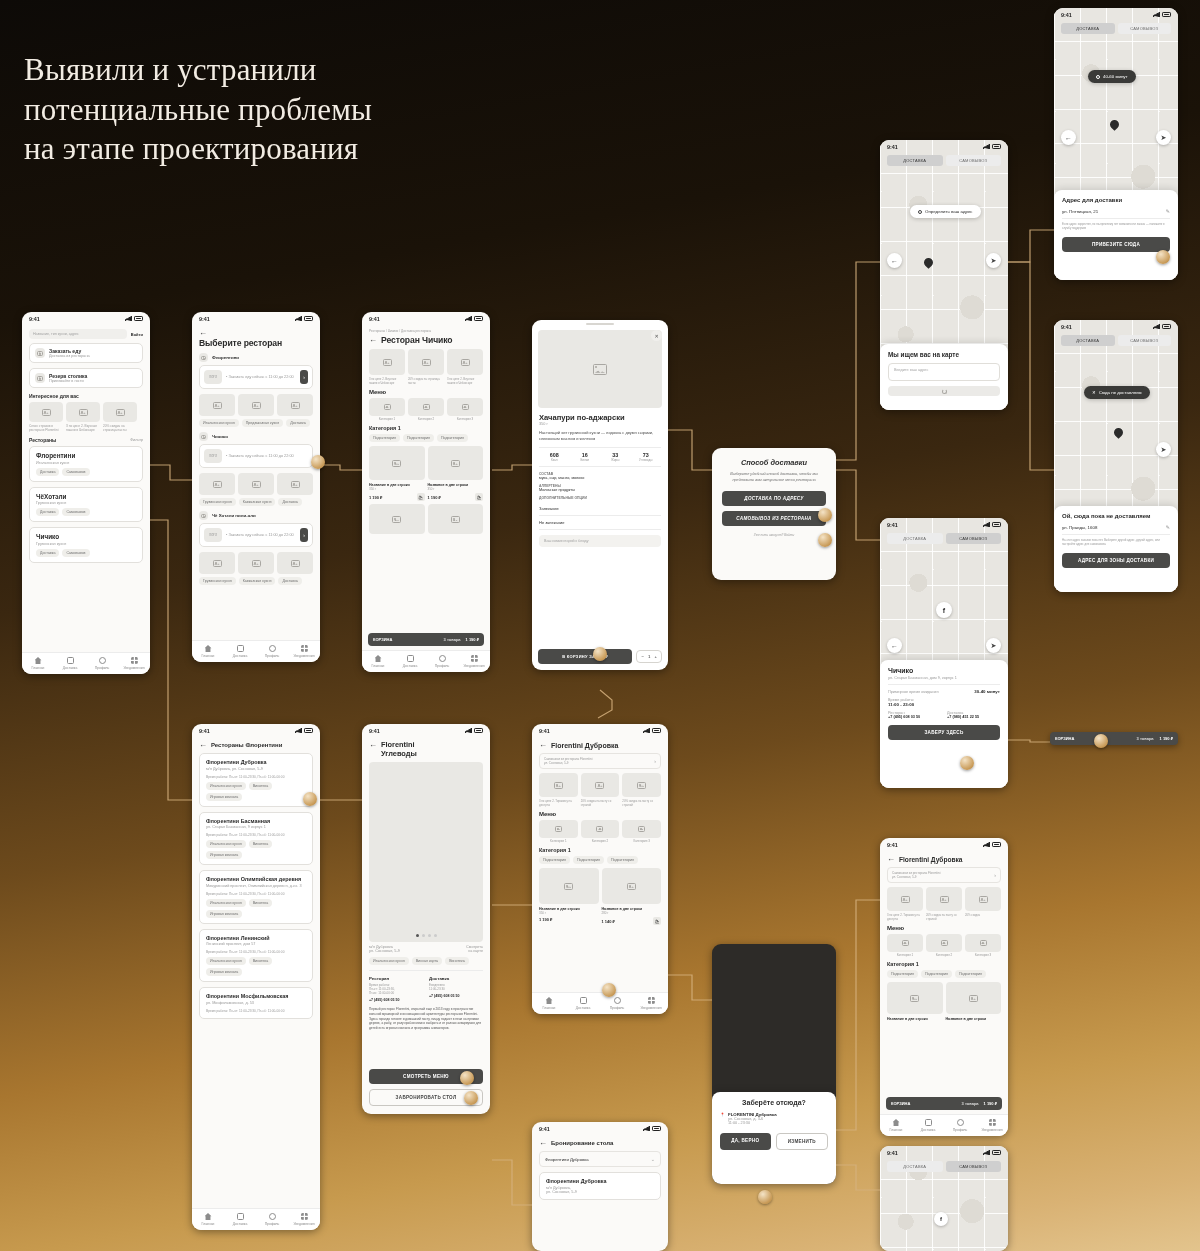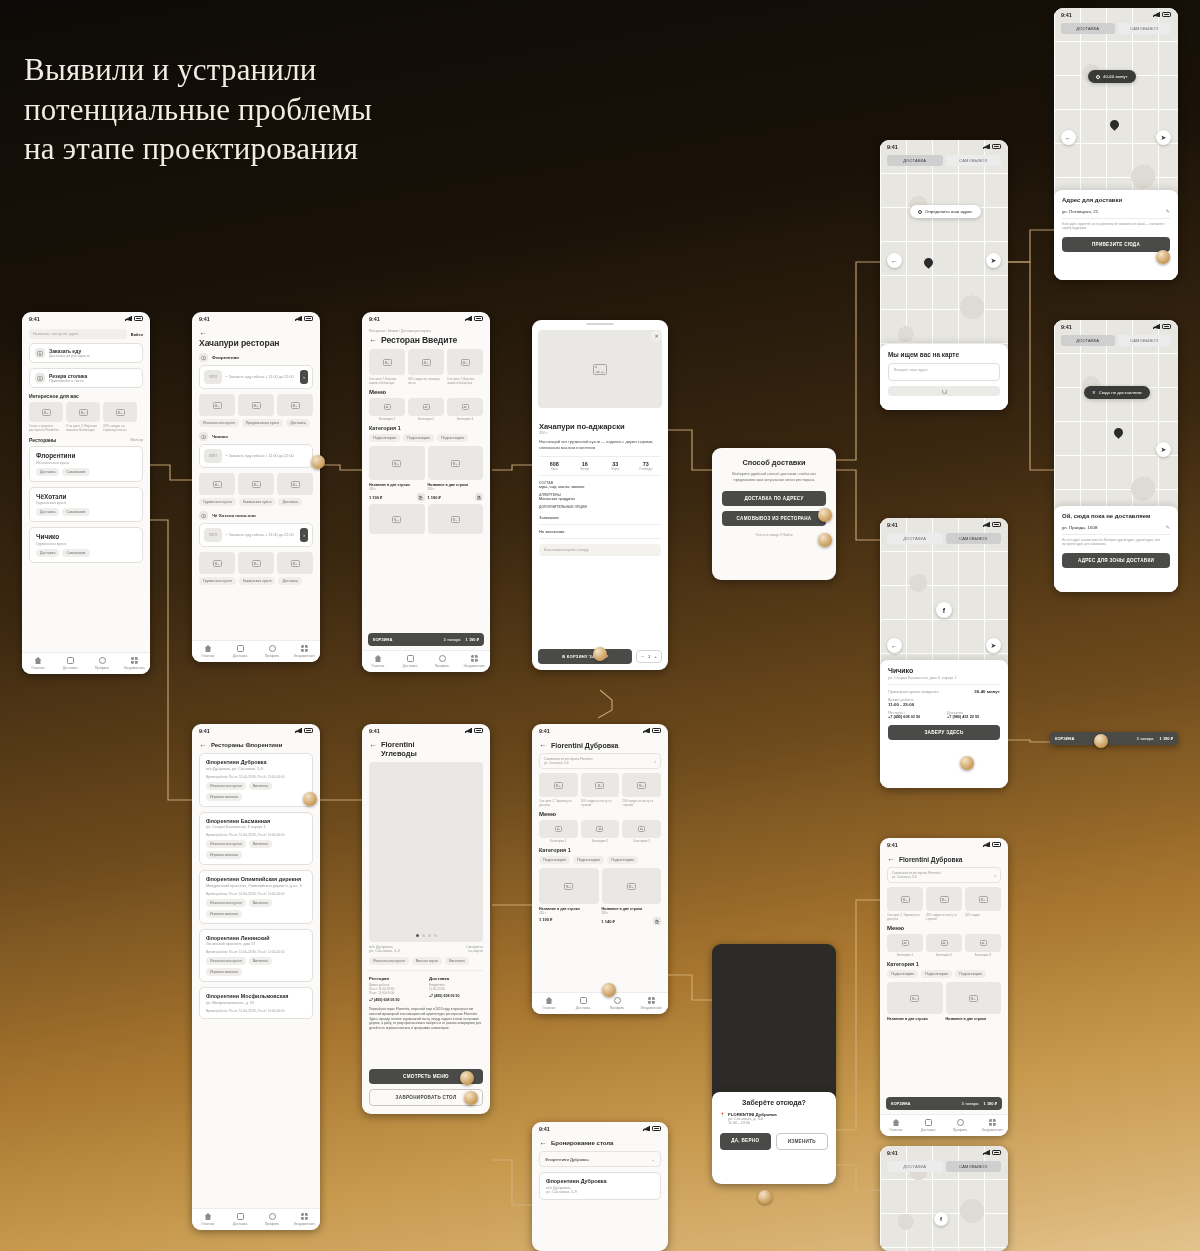--- a/index.html
+++ b/index.html
@@ -233,21 +233,21 @@
 <div class="phone" style="left:192px; top:312px; width:128px; height:350px;">
   <div class="statusbar">
       <span>9:41</span>
     <span class="sb-icons">
         <span class="bars"></span>
         <span class="batt"></span>
       </span>
     </div>
   <div class="scr">
     <div class="back">←</div>
-    <div class="ttl" style="margin:1px 0 5px;">Хачапури ресторан</div>
+    <div class="ttl" style="margin:1px 0 5px;">Выберите ресторан</div>
 
     <div style="display:flex;align-items:center;gap:4px;margin-bottom:3px;">
       <div class="imgbox" style="width:9px;height:9px;">
           <div class="imgico" style="width:5px;height:4px;"></div>
         </div>
       <div style="font-size:4.4px;font-weight:bold;">Флорентини</div>
     </div>
     <div class="card" style="display:flex;gap:4px;align-items:center;padding:4px;">
       <div class="imgbox" style="width:18px;height:14px;font-size:3px;color:#8d8d8d;align-items:center;justify-content:center;display:flex;">ЛОГО</div>
       <div style="flex:1" class="tiny">• Заказать еду сейчас
@@ -372,21 +372,21 @@
       <span>9:41</span>
     <span class="sb-icons">
         <span class="bars"></span>
         <span class="batt"></span>
       </span>
     </div>
   <div class="scr">
     <div class="tiny" style="font-size:3.2px;margin-bottom:2px;">Рестораны / Чичико / Доставка ресторана</div>
     <div class="navrow">
         <span class="back">←</span>
-      <span class="ttl">Ресторан Введите</span>
+      <span class="ttl">Ресторан Чичико</span>
       </div>
     <div class="grid3" style="margin-bottom:3px;">
       <div>
           <div class="imgbox" style="height:26px;">
             <div class="imgico"></div>
           </div>
         <div class="tiny" style="font-size:2.8px;margin-top:2px;">3 по цене 2. Вкусные пашни в Чебоксаре</div>
         </div>
       <div>
           <div class="imgbox" style="height:26px;">
@@ -497,21 +497,21 @@
 </div>
 
 <div class="phone" style="left:532px; top:320px; width:136px; height:350px; background:#fff;">
   <div style="height:8px;display:flex;align-items:center;justify-content:center;">
     <div style="width:28px;height:2px;border-radius:2px;background:#d8d6d1;"></div>
   </div>
   <div style="position:absolute;right:6px;top:10px;width:11px;height:11px;border-radius:50%;background:#f0efec;display:flex;align-items:center;justify-content:center;font-size:5px;color:#555;z-index:5;">✕</div>
   <div class="imgbox" style="margin:2px 6px 0;height:78px;">
       <div class="imgico" style="width:14px;height:11px;"></div>
     </div>
-  <div class="scr" style="padding-top:14px;border-radius:8px;">
+  <div class="scr" style="padding-top:5px;border-radius:8px;">
     <div style="font-size:7.6px;font-weight:bold;">Хачапури по-аджарски</div>
     <div class="tiny" style="margin-bottom:4px;">350 г</div>
     <div style="font-size:4px;line-height:1.45;color:#4a4a4a;margin-bottom:5px;">Настоящий хит грузинской кухни — лодочка с двумя сырами, сливочным маслом и желтком</div>
     <div style="display:flex;justify-content:space-between;border-top:.7px solid #ececec;border-bottom:.7px solid #ececec;padding:4px 0;margin-bottom:5px;">
       <div style="text-align:center;flex:1">
           <div style="font-size:5.4px;font-weight:bold;">608</div>
           <div class="tiny" style="font-size:3px;">Ккал</div>
         </div>
       <div style="text-align:center;flex:1">
           <div style="font-size:5.4px;font-weight:bold;">16</div>
@@ -540,21 +540,21 @@
     <div style="display:flex;align-items:center;gap:4px;border:.7px solid #d6d4cf;border-radius:4px;padding:3px 4px;font-size:4.4px;">
       <span>−</span>
       <span>1</span>
       <span>+</span>
     </div>
   </div>
 </div>
 <div class="cursor" style="left:593px; top:647px;"></div>
 
 <div class="phone" style="left:712px; top:448px; width:124px; height:132px;">
-  <div class="scr" style="padding:10px 10px 0;">
+  <div class="scr" style="padding:10px 10px 0;font-style:italic;">
     <div style="font-size:7.4px;font-weight:bold;text-align:center;margin-bottom:5px;">Способ доставки</div>
     <div style="font-size:3.8px;line-height:1.5;color:#6d6d6d;text-align:center;margin-bottom:8px;">Выберите удобный способ доставки, чтобы мы предложили вам актуальное меню ресторана</div>
     <div class="btn dark" style="margin-bottom:5px;">ДОСТАВКА ПО АДРЕСУ</div>
     <div class="btn dark" style="margin-bottom:7px;">САМОВЫВОЗ ИЗ РЕСТОРАНА</div>
     <div class="tiny" style="text-align:center;font-size:3.2px;">Уже есть аккаунт? Войти</div>
   </div>
 </div>
 <div class="cursor" style="left:818px; top:508px;"></div>
 <div class="cursor" style="left:818px; top:533px;"></div>
 

